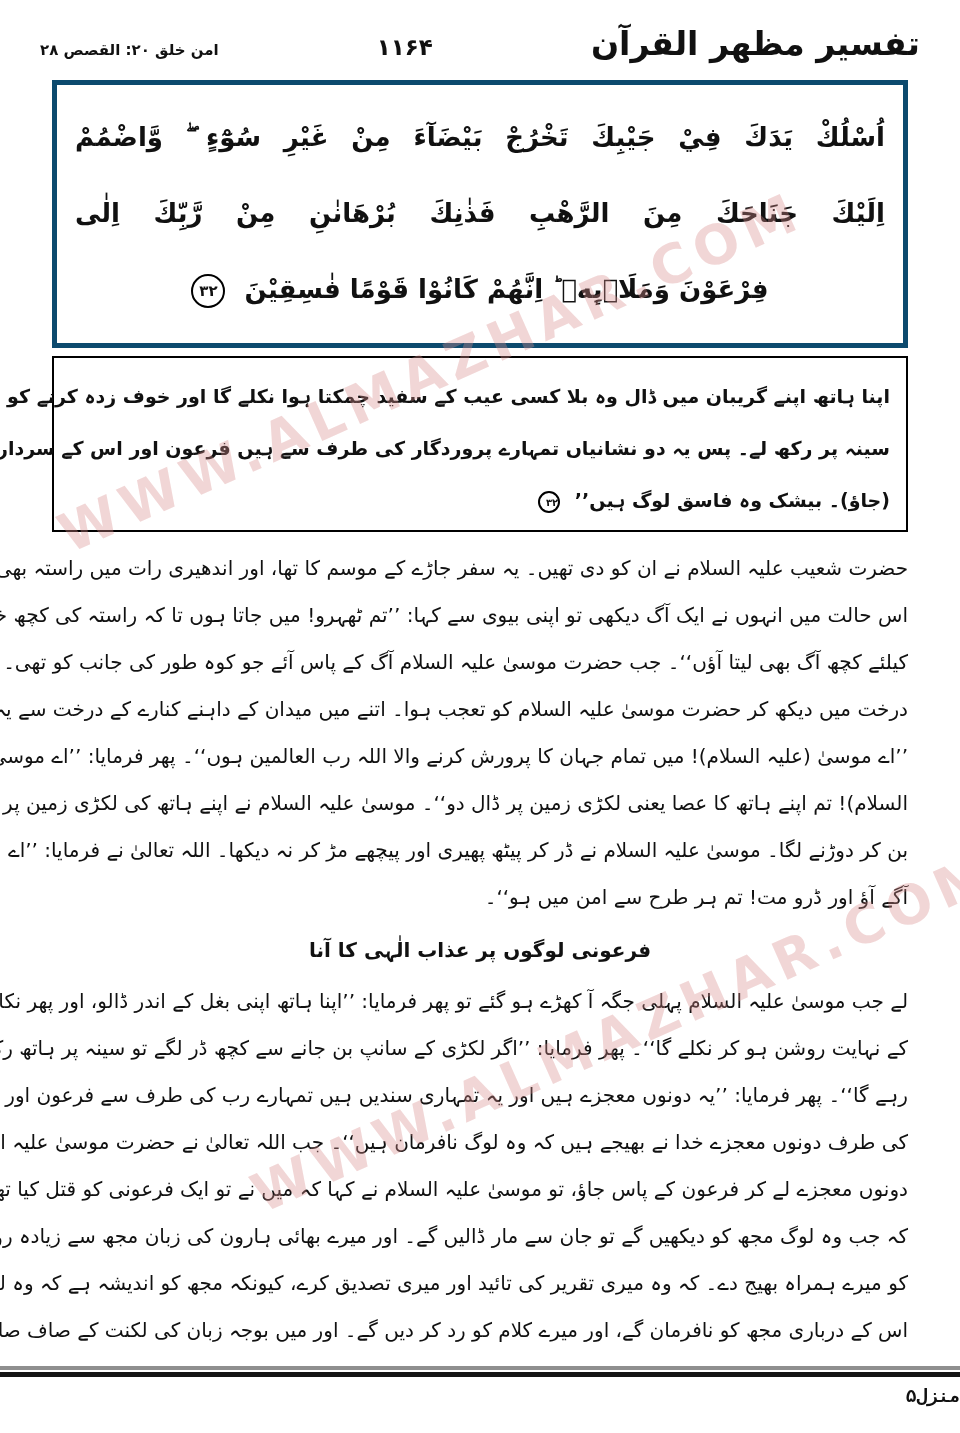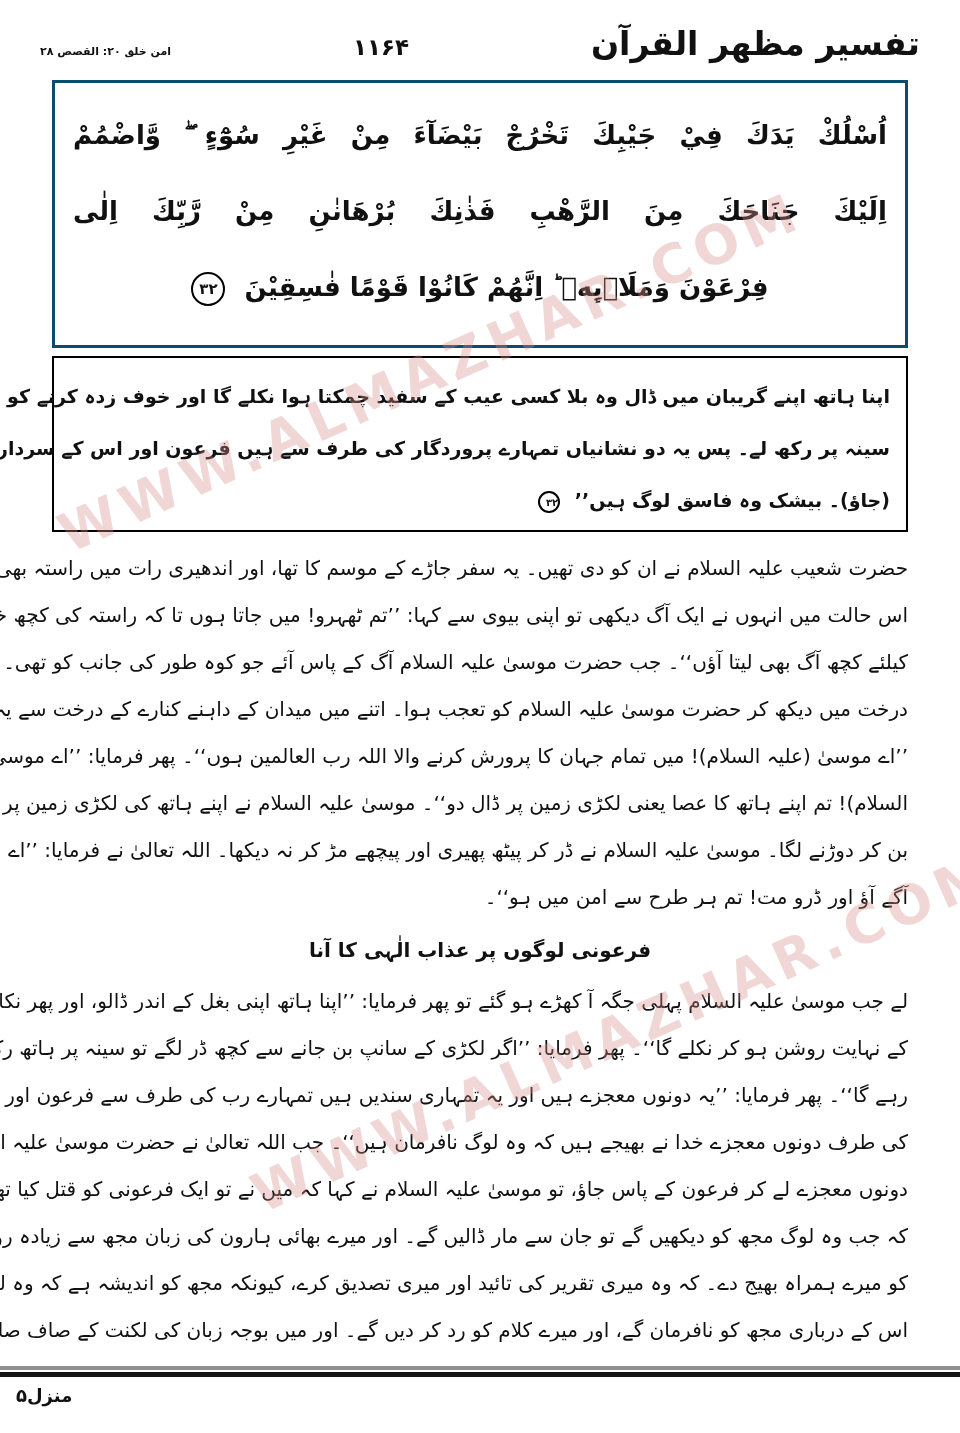--- a/index.html
+++ b/index.html
@@ -14,25 +14,25 @@
     direction:rtl;
   }
   
   .header{
     position:absolute;top:24px;right:40px;left:40px;
     display:flex;align-items:baseline;justify-content:space-between;
     direction:rtl;
   }
   .header .title{font-size:33px;font-weight:bold;}
   .header .pagenum{font-size:23px;font-weight:bold;letter-spacing:1px;text-align:center;}
-  .header .ref{font-size:11px;font-weight:bold;}
+  .header .ref{font-size:15px;font-weight:bold;}
   
   .verse-box{
     position:absolute;top:80px;right:52px;left:52px;height:268px;
-    border:3px solid #0c4a6e;
+    border:5px solid #0c4a6e;
     padding:14px 18px 10px 18px;
     box-sizing:border-box;
   }
   .verse-line{
     font-size:26px;font-weight:bold;
     line-height:76px;
     direction:rtl;
     text-align:justify;text-align-last:justify;
     white-space:nowrap;
   }
@@ -88,23 +88,23 @@
     line-height:50px;
   }
   
   .bottom-rule{
     position:absolute;top:1366px;right:0;left:0;height:2px;
     border-top:4px solid #8f8f8f;
     border-bottom:5px solid #141414;
     background:#fff;
   }
   .footer{
-    position:absolute;top:1385px;right:0;left:16px;
-    text-align:left;
-    font-size:18px;font-weight:bold;
+    position:absolute;top:1385px;right:0;left:10px;
+    text-align:right;
+    font-size:18px;font-weight:bold;font-family:Liberation Mono, monospace;
   }
   
   .watermark{
     position:absolute;
     font-weight:bold;
     font-size:54px;
     letter-spacing:7px;
     color:#d98c8c;
     opacity:.35;
     white-space:nowrap;

